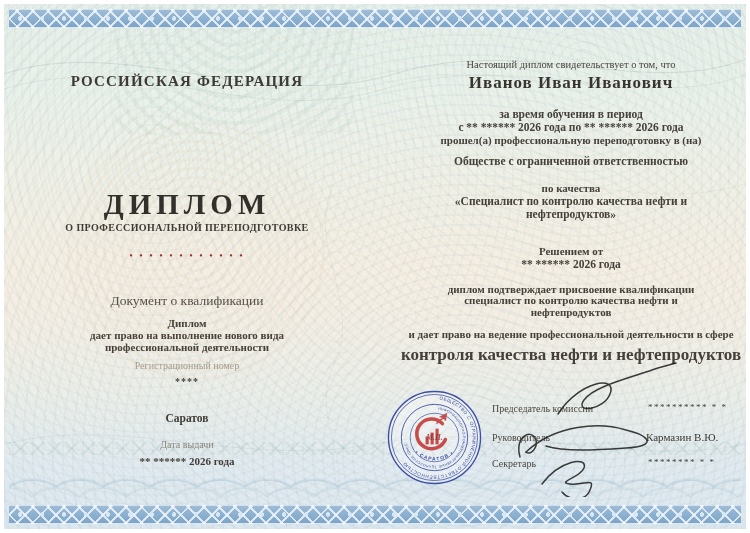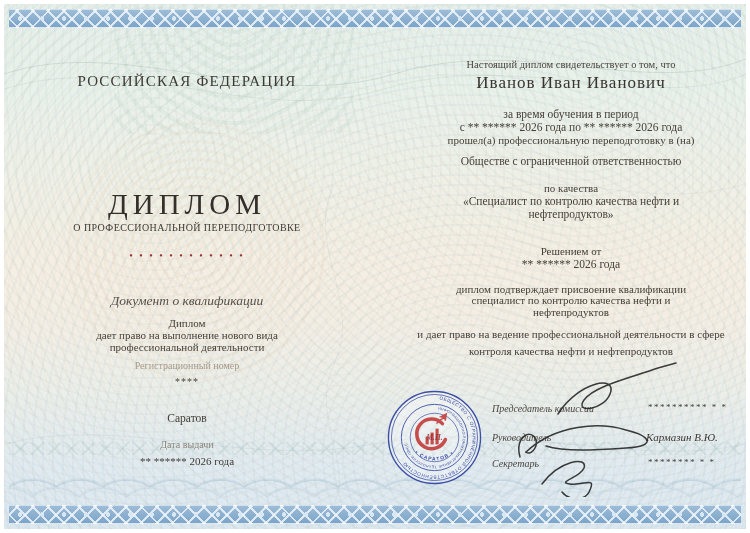--- a/index.html
+++ b/index.html
@@ -49,21 +49,21 @@
       radial-gradient(circle at 50% 135%,rgba(0,0,0,0) 47%,rgba(165,190,205,.28) 48%,rgba(0,0,0,0) 52%);
     background-size:47px 52px;background-position:0 0,23px 0;background-repeat:repeat-x;
   }
   .zigzag{
     position:absolute;left:5px;right:5px;bottom:74px;height:13px;opacity:.6;
     background:
       repeating-linear-gradient(135deg,rgba(130,175,165,.28) 0 2px,rgba(0,0,0,0) 2px 12px),
       repeating-linear-gradient(45deg,rgba(130,175,165,.28) 0 2px,rgba(0,0,0,0) 2px 12px);
   }
   .t{position:absolute;text-align:center;color:#454039;line-height:1.15;white-space:nowrap;}
-  .b{font-weight:normal}.it{font-style:italic}
+  .b{font-weight:bold}.it{}
   .lcol{left:37px;width:300px;}
   .rcol{left:400px;width:342px;}
   .light{color:#a59a8b;text-align:center;}
   .graylight{color:#8f897f;}
   .waves{position:absolute;inset:0;pointer-events:none;}
   .sigsvg,.sealsvg{position:absolute;pointer-events:none;}
 </style>
 </head>
 <body>
 
@@ -121,21 +121,21 @@
   <div class="t rcol b" style="top:208px;font-size:11.5px">нефтепродуктов»</div>
 
   <div class="t rcol b" style="top:245px;font-size:11px">Решением от</div>
   <div class="t rcol b" style="top:258px;font-size:11.5px">** ****** 2026 года</div>
 
   <div class="t rcol b" style="top:283px;font-size:11px">диплом подтверждает присвоение квалификации</div>
   <div class="t rcol b" style="top:294px;font-size:11px">специалист по контролю качества нефти и</div>
   <div class="t rcol b" style="top:306px;font-size:11px">нефтепродуктов</div>
 
   <div class="t rcol b" style="top:328px;font-size:11px">и дает право на ведение профессиональной деятельности в сфере</div>
-  <div class="t rcol b" style="top:345px;font-size:11px">контроля качества нефти и нефтепродуктов</div>
+  <div class="t rcol b" style="top:345px;font-size:17px">контроля качества нефти и нефтепродуктов</div>
 
   <div class="t it" style="top:403px;left:492px;text-align:left;font-size:10px;color:#4b463e">Председатель комиссии</div>
   <div class="t" style="top:402px;left:648px;text-align:left;font-size:9px;letter-spacing:1.5px;color:#403c35">********** * *</div>
 
   <div class="t it" style="top:432px;left:492px;text-align:center;font-size:10px;color:#4b463e">Руководитель</div>
   <div class="t it" style="top:431px;left:646px;text-align:center;font-size:11px;color:#3c3831">Кармазин В.Ю.</div>
 
   <div class="t it" style="top:458px;left:492px;text-align:left;font-size:10px;color:#4b463e">Секретарь</div>
   <div class="t" style="top:457px;left:648px;text-align:left;font-size:9px;letter-spacing:1.5px;color:#403c35">******** * *</div>
 

